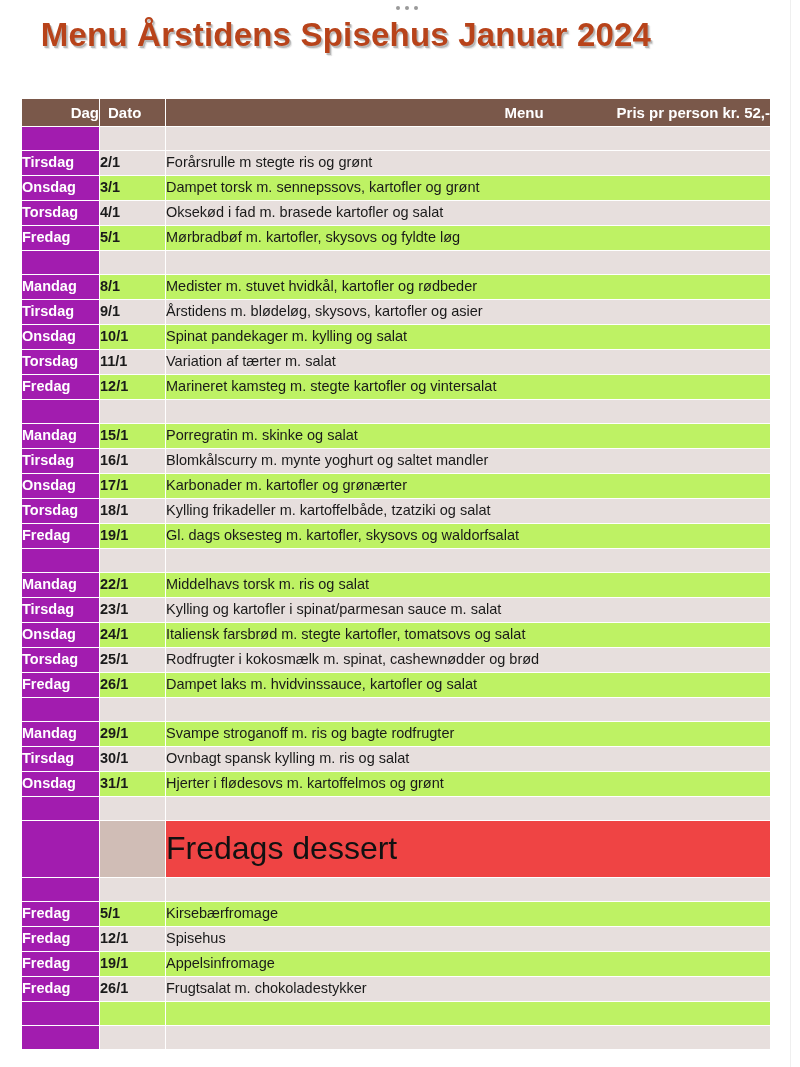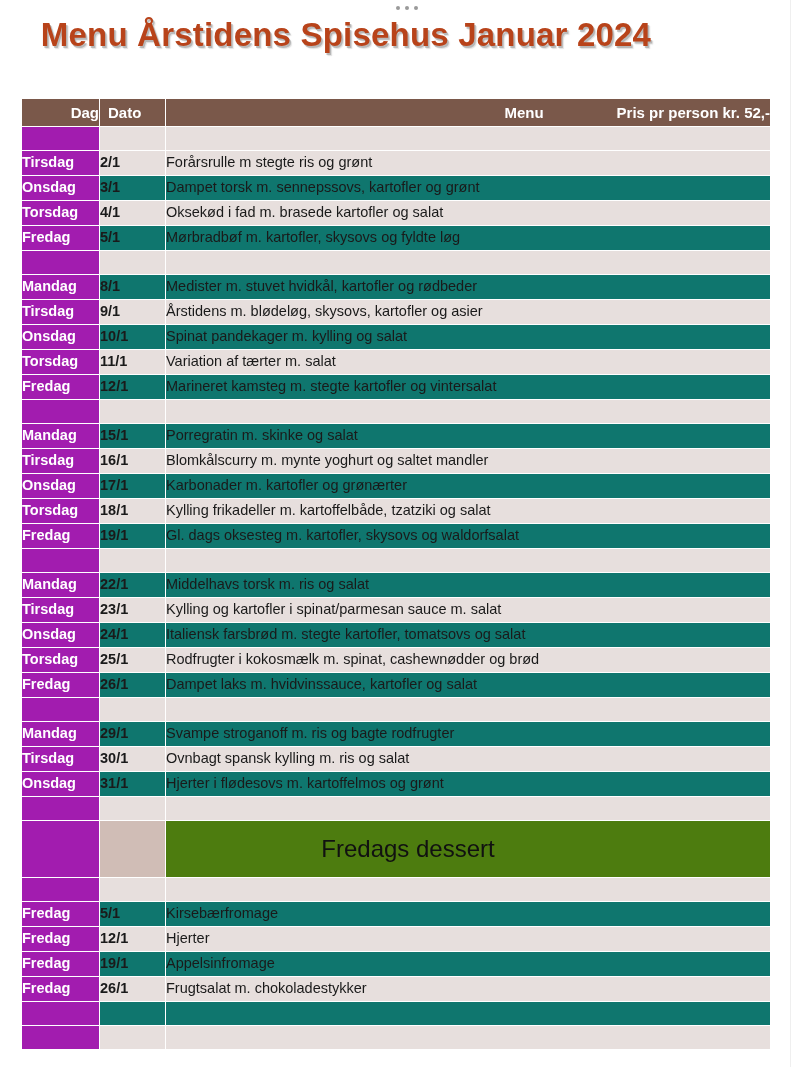--- a/index.html
+++ b/index.html
@@ -118,31 +118,30 @@
     font-size: 14.5px;
   }
   .cell-menu {
     color: #1a1a1a;
     padding-left: 9px;
     font-size: 14.5px;
   }
 
   
   tr.light .cell-dato, tr.light .cell-menu { background: #E7DFDD; }
-  tr.dark  .cell-dato, tr.dark  .cell-menu { background: #0f766e; }
+  tr.dark  .cell-dato, tr.dark  .cell-menu { background: #bef264; }
 
   
   tr.spacer td { height: 23px; }
 
   
   tr.dessert td { height: 56px; }
   tr.dessert .cell-menu {
-    background: #4d7c0f;
-    text-align: center;
-    font-size: 24px;
+    background: #ef4444;
+    font-size: 32px;
     color: #111111;
     padding-left: 0;
     padding-right: 120px;
     font-weight: normal;
   }
   tr.dessert .cell-dato { background: #D0BDB6; }
 </style>
 </head>
 <body>
 
@@ -324,21 +323,21 @@
         <td class="cell-menu"></td>
       </tr>
       <tr class="data dark">
         <td class="cell-dag">Fredag</td>
         <td class="cell-dato">5/1</td>
         <td class="cell-menu">Kirsebærfromage</td>
       </tr>
       <tr class="data light">
         <td class="cell-dag">Fredag</td>
         <td class="cell-dato">12/1</td>
-        <td class="cell-menu">Hjerter</td>
+        <td class="cell-menu">Spisehus</td>
       </tr>
       <tr class="data dark">
         <td class="cell-dag">Fredag</td>
         <td class="cell-dato">19/1</td>
         <td class="cell-menu">Appelsinfromage</td>
       </tr>
       <tr class="data light">
         <td class="cell-dag">Fredag</td>
         <td class="cell-dato">26/1</td>
         <td class="cell-menu">Frugtsalat m. chokoladestykker</td>

